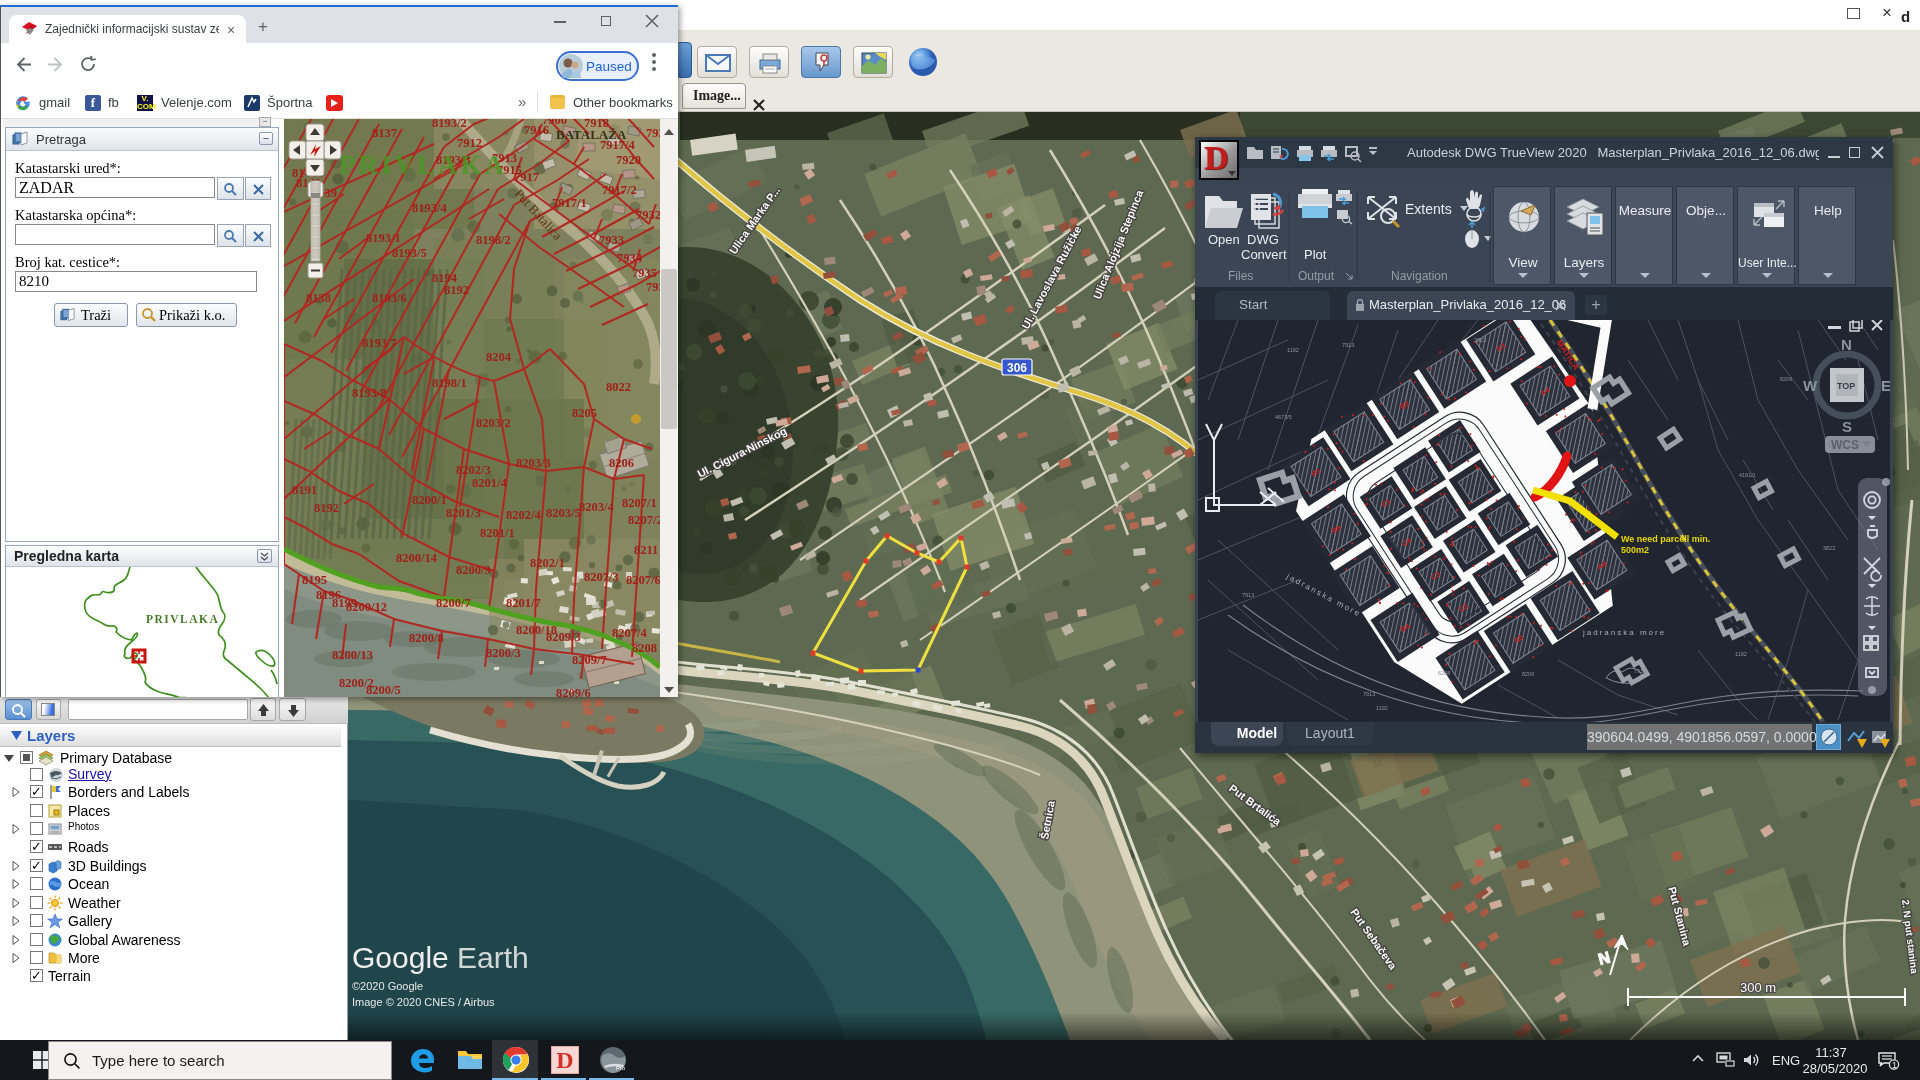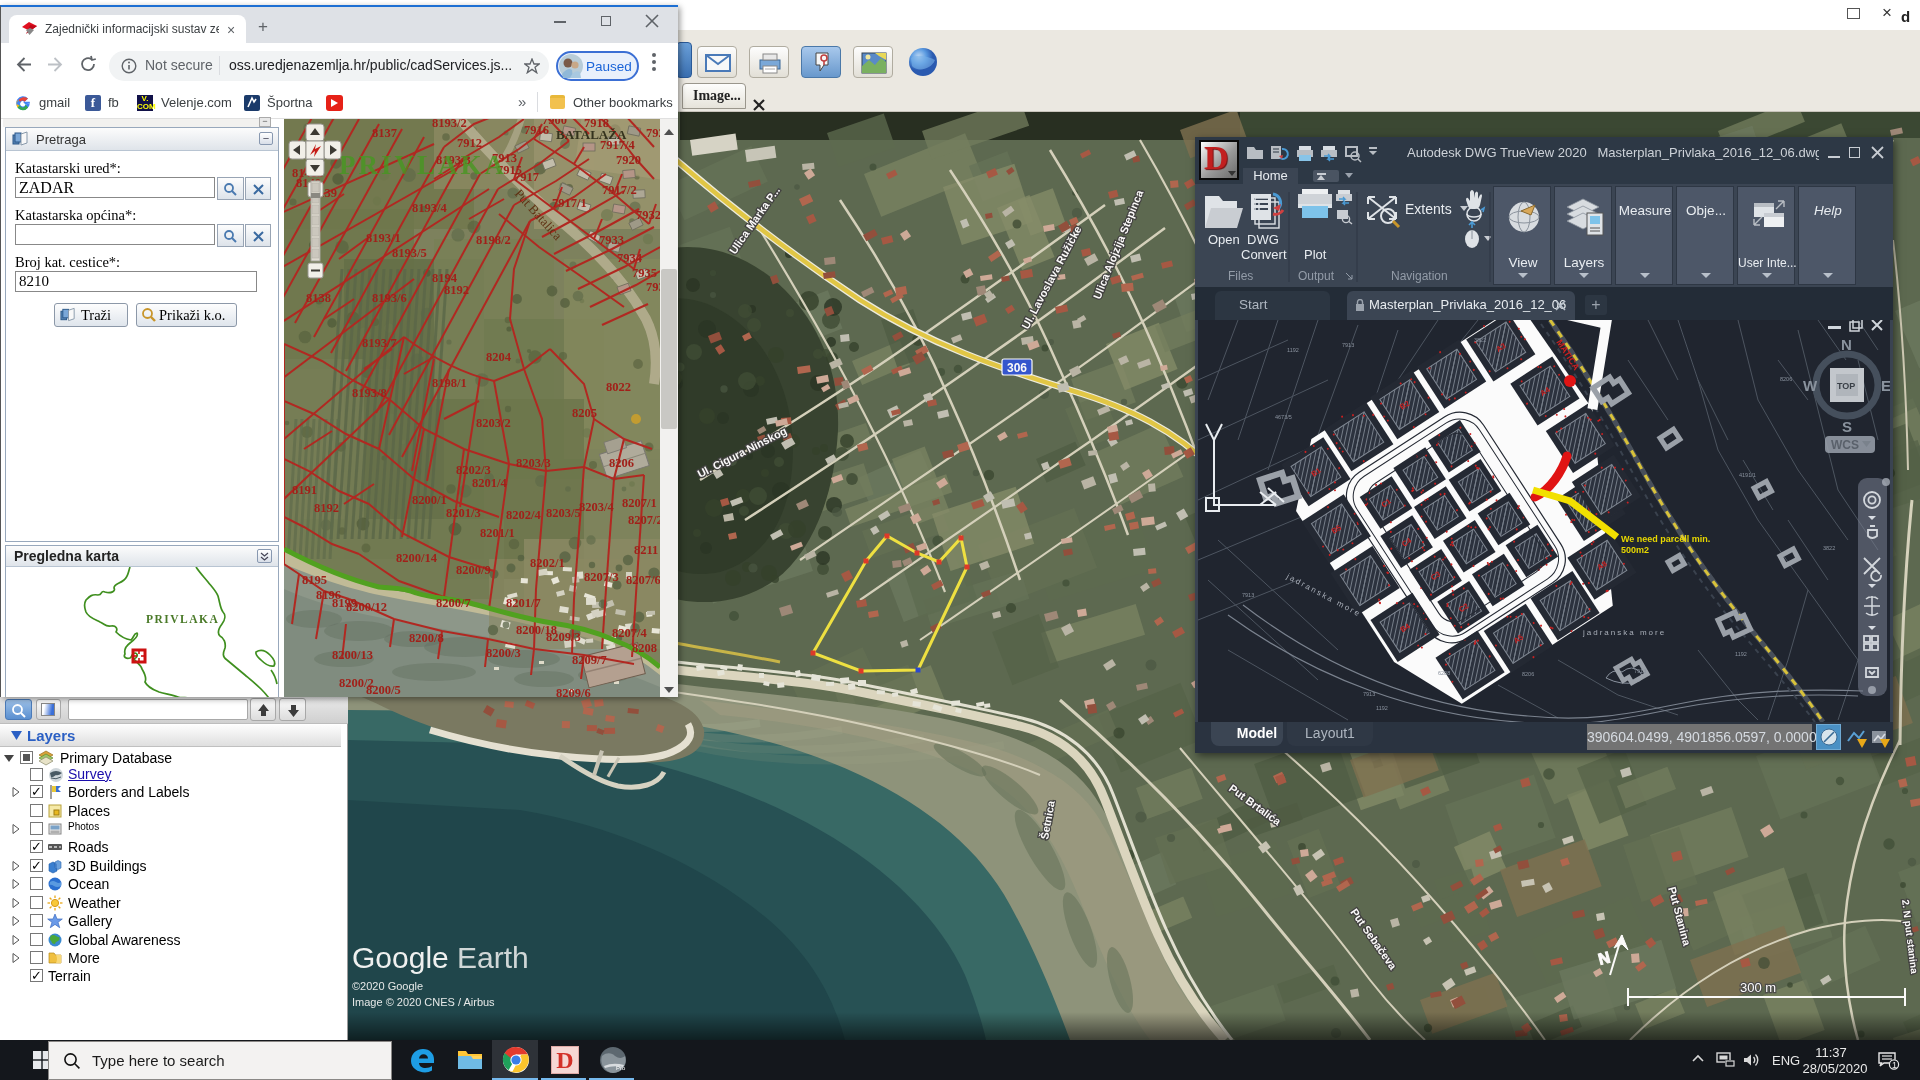--- a/index.html
+++ b/index.html
@@ -1009,33 +1009,20 @@
           <path d="M9.5 2 L3 8.5 L9.5 15 M3 8.5 L16 8.5" fill="none" stroke="#5f6368" stroke-width="1.8"></path>
         </svg>
       <svg class="abs" style="left:46px;top:13px" width="17" height="17" viewBox="0 0 17 17">
           <path d="M7.5 2 L14 8.5 L7.5 15 M14 8.5 L1 8.5" fill="none" stroke="#bdc1c6" stroke-width="1.8"></path>
         </svg>
       <svg class="abs" style="left:78px;top:12px" width="18" height="18" viewBox="0 0 18 18">
           <path d="M15 9 A6 6 0 1 1 12.5 4.2" fill="none" stroke="#5f6368" stroke-width="1.8"></path>
           <path d="M12 1 L13 5 L16.8 4" fill="none" stroke="#5f6368" stroke-width="1.8"></path>
         </svg>
 
-      <div class="abs" style="left:108px;top:8px;width:440px;height:30px;background:#f1f3f4;border-radius:15px;">
-        <svg class="abs" style="left:12px;top:7px" width="16" height="16" viewBox="0 0 16 16">
-            <circle cx="8" cy="8" r="6.8" fill="none" stroke="#5f6368" stroke-width="1.4"></circle>
-            <line x1="8" y1="7" x2="8" y2="11.4" stroke="#5f6368" stroke-width="1.6"></line>
-            <circle cx="8" cy="4.6" r="1" fill="#5f6368"></circle>
-          </svg>
-        <div class="abs" style="left:36px;top:6px;font-size:14px;color:#5f6368;">Not secure</div>
-        <div class="abs" style="left:110px;top:5px;width:1px;height:19px;background:#dadce0;"></div>
-        <div class="abs" style="left:120px;top:6px;font-size:14px;color:#202124;">oss.uredjenazemlja.hr/public/cadServices.js...</div>
-        <svg class="abs" style="left:415px;top:7px" width="16" height="16" viewBox="0 0 16 16">
-            <path d="M8 1 L10 6 L15.3 6 L11 9.3 L12.7 14.7 L8 11.4 L3.3 14.7 L5 9.3 L0.7 6 L6 6Z" fill="none" stroke="#5f6368" stroke-width="1.3"></path>
-          </svg>
-      </div>
 
       <div class="abs" style="left:555px;top:8px;width:83px;height:30px;border:2px solid #3b6fd4;border-radius:16px;background:#e9f0fb;">
         <svg class="abs" style="left:1px;top:1px" width="24" height="24" viewBox="0 0 24 24">
             <circle cx="12" cy="12" r="12" fill="#b8ccd8"></circle>
             <circle cx="9" cy="9" r="4.5" fill="#7a5a48"></circle>
             <path d="M3 20 Q9 13 13 16 L14 24 L4 24Z" fill="#90b8d8"></path>
             <circle cx="16" cy="11" r="3.6" fill="#c8a888"></circle>
             <path d="M11 24 Q15 15 21 18 L22 24Z" fill="#a8c8e0"></path>
           </svg>
         <div class="abs" style="left:28px;top:6px;font-size:13.5px;color:#1a64d8;">Paused</div>
@@ -1709,30 +1696,20 @@
  </svg>
  <div class="abs" style="left:212px;top:8px;width:412px;font-size:13px;color:#cdd2d8;white-space:nowrap;overflow:hidden;">Autodesk DWG TrueView 2020&nbsp;&nbsp;&nbsp;Masterplan_Privlaka_2016_12_06.dwg</div>
  <div class="abs" style="left:633px;top:19px;width:12px;height:2px;background:#c8cdd3;"></div>
  <div class="abs" style="left:654px;top:10px;width:11px;height:11px;border:1.5px solid #c8cdd3;"></div>
  <svg class="abs" style="left:676px;top:9px" width="13" height="13">
           <line x1="1" y1="1" x2="12" y2="12" stroke="#c8cdd3" stroke-width="1.8"></line>
           <line x1="12" y1="1" x2="1" y2="12" stroke="#c8cdd3" stroke-width="1.8"></line>
         </svg>
 </div>
 
-<div class="abs" style="left:0;top:31px;width:698px;height:16px;background:#2d3845;">
- <div class="abs" style="left:48px;top:0;width:55px;height:16px;background:#3b4553;color:#e8ecf0;font-size:13px;text-align:center;line-height:16px;">Home</div>
- <div class="abs" style="left:118px;top:2px;width:26px;height:12px;background:#4a5462;border-radius:2px;">
-          <svg style="position:absolute;left:4px;top:3px" width="12" height="7">
-            <path d="M0 7 L4 2 L8 7Z" fill="#c8ccd2"></path>
-            <rect x="0" y="0" width="9" height="2" fill="#c8ccd2"></rect>
-          </svg>
-        </div>
- <div class="abs" style="left:150px;top:5px;width:0;height:0;border-left:4px solid transparent;border-right:4px solid transparent;border-top:5px solid #9aa2ac;"></div>
-</div>
 <div class="abs" style="left:0;top:47px;width:698px;height:103px;background:#3b4553;">
 <svg class="abs" style="left:0;top:0" width="95" height="103" viewBox="0 0 95 103">
  <path d="M10 12 L24 12 L28 17 L42 17 L42 44 L10 44 Z" fill="#dfe3e7"></path>
           <path d="M10 44 L16 24 L48 24 L42 44 Z" fill="#c9cdd2"></path>
  <g>
             <rect x="56" y="10" width="20" height="26" fill="#dfe3e7"></rect>
             <line x1="59" y1="15" x2="73" y2="15" stroke="#3b4553" stroke-width="2"></line>
             <line x1="59" y1="20" x2="73" y2="20" stroke="#3b4553" stroke-width="2"></line>
             <line x1="59" y1="25" x2="73" y2="25" stroke="#3b4553" stroke-width="2"></line>
             <rect x="60" y="14" width="20" height="26" fill="none" stroke="#dfe3e7" stroke-width="1.4"></rect>
@@ -1847,21 +1824,21 @@
             <path d="M26 2 l6 0 m0 0 l0 6 m0 -6 l-8 8" stroke="#b8bdc3" fill="none" stroke-width="1.4"></path>
             <path d="M8 26 l-6 0 m0 0 l0 -6 m0 6 l8 -8" stroke="#b8bdc3" fill="none" stroke-width="1.4"></path>
           </svg>
     <div class="abs" style="left:0;top:69px;width:58px;text-align:center;font-size:12px;color:#e8ecf0;white-space:nowrap;">User Inte...</div>
     <svg class="abs" style="left:24px;top:85px" width="10" height="7">
             <path d="M0 1 L10 1 L5 6Z" fill="#b8c0ca"></path>
           </svg>
    </div>
 <div class="abs" style="left:603px;top:2px;width:58px;height:99px;background:#4d5768;border:1px solid #2e3744;">
 
-    <div class="abs" style="left:0;top:16px;width:58px;text-align:center;font-size:13.5px;color:#e8ecf0;font-style:italic;">Help</div>
+    <div class="abs" style="left:0;top:16px;width:58px;text-align:center;font-size:13.5px;color:#e8ecf0;">Help</div>
     <svg class="abs" style="left:24px;top:85px" width="10" height="7">
             <path d="M0 1 L10 1 L5 6Z" fill="#b8c0ca"></path>
           </svg>
    </div>
 </div>
 
 <div class="abs" style="left:0;top:150px;width:698px;height:33px;background:#232c37;">
  <div class="abs" style="left:20px;top:4px;width:115px;height:29px;background:#2c3642;border-radius:6px 6px 0 0;color:#aeb6c0;font-size:13.5px;padding:6px 0 0 24px;">Start</div>
  <div class="abs" style="left:152px;top:4px;width:228px;height:29px;background:#3b4553;border-radius:6px 6px 0 0;color:#e8ecf0;font-size:13px;">
    <svg style="position:absolute;left:8px;top:8px" width="10" height="13">

